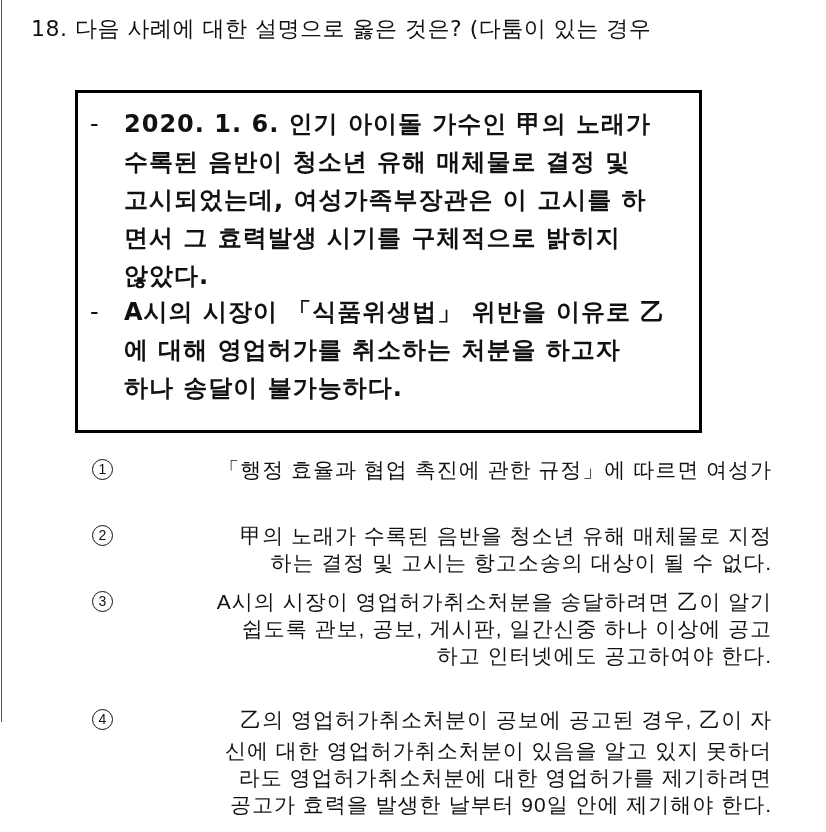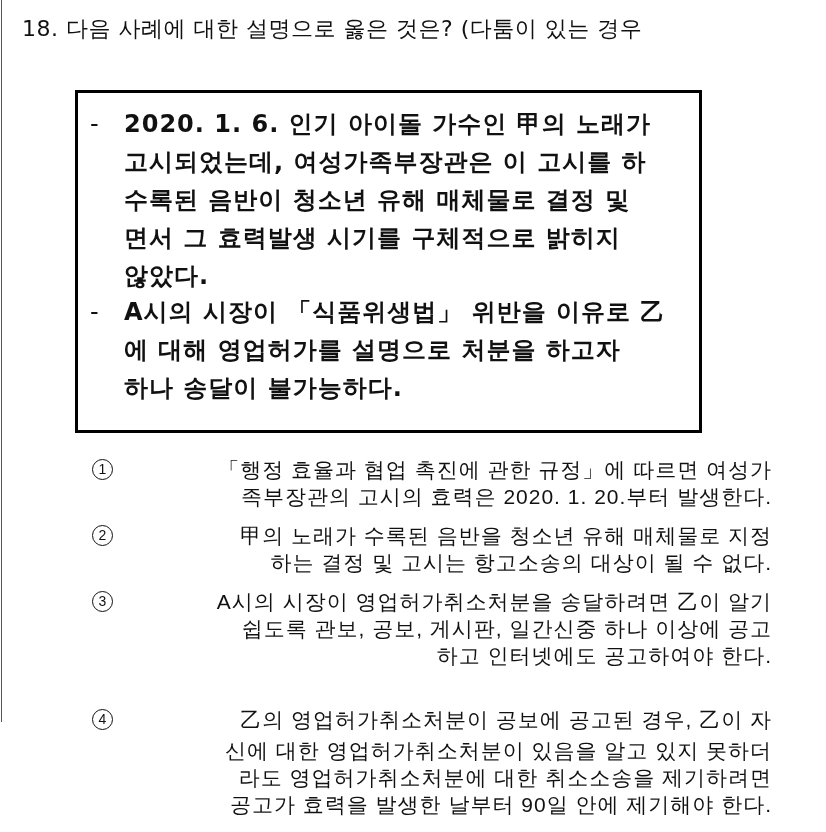--- a/index.html
+++ b/index.html
@@ -18,21 +18,21 @@
     .left-rule {
       position: absolute;
       left: 1px;
       top: 0;
       width: 1px;
       height: 722px;
       background: #555555;
     }
     .question {
       position: absolute;
-      left: 22px;
+      left: 31px;
       top: 12px;
       width: 760px;
       font-size: 22px;
       line-height: 34px;
       letter-spacing: 0.5px;
     }
     .question .num {
       display: inline-block;
       width: 44px;
     }
@@ -123,42 +123,41 @@
 
 <div class="question">
   <span class="num">18.</span><span>다음 사례에 대한 설명으로 옳은 것은? (다툼이 있는 경우</span>
 </div>
 
 <div class="case-box">
   <div class="case-item c1">
     <span class="dash">-</span>
     <span class="text">
       <span style="display:block">2020. 1. 6. 인기 아이돌 가수인 甲의 노래가</span>
+      <span style="display:block">수록된 음반이 청소년 유해 매체물로 결정 및</span>
       <span style="display:block">고시되었는데, 여성가족부장관은 이 고시를 하</span>
-      <span style="display:block">수록된 음반이 청소년 유해 매체물로 결정 및</span>
       <span style="display:block">면서 그 효력발생 시기를 구체적으로 밝히지</span>
       <span style="display:block">않았다.</span>
     </span>
   </div>
   <div class="case-item c2">
     <span class="dash">-</span>
     <span class="text">
       <span style="display:block">A시의 시장이 「식품위생법」 위반을 이유로 乙</span>
-      <span style="display:block">에 대해 영업허가를 설명으로 처분을 하고자</span>
+      <span style="display:block">에 대해 영업허가를 취소하는 처분을 하고자</span>
       <span style="display:block">하나 송달이 불가능하다.</span>
     </span>
   </div>
 </div>
 
 <div class="options">
   <div class="option o1">
     <span class="marker">1</span>
     <span class="otext">
       <span class="line">「행정 효율과 협업 촉진에 관한 규정」에 따르면 여성가</span>
-      <span class="line">족부장관의 고시의 효력은 2020. 1. 20.부터 발생한다.</span>
     </span>
   </div>
   <div class="option o2">
     <span class="marker">2</span>
     <span class="otext">
       <span class="line">甲의 노래가 수록된 음반을 청소년 유해 매체물로 지정</span>
       <span class="line">하는 결정 및 고시는 항고소송의 대상이 될 수 없다.</span>
     </span>
   </div>
   <div class="option o3">
@@ -167,17 +166,17 @@
       <span class="line">A시의 시장이 영업허가취소처분을 송달하려면 乙이 알기</span>
       <span class="line">쉽도록 관보, 공보, 게시판, 일간신중 하나 이상에 공고</span>
       <span class="line">하고 인터넷에도 공고하여야 한다.</span>
     </span>
   </div>
   <div class="option o4">
     <span class="marker">4</span>
     <span class="otext">
       <span class="line">乙의 영업허가취소처분이 공보에 공고된 경우, 乙이 자</span>
       <span class="line gap">신에 대한 영업허가취소처분이 있음을 알고 있지 못하더</span>
-      <span class="line">라도 영업허가취소처분에 대한 취소소송을 제기하려면</span>
+      <span class="line">라도 영업허가취소처분에 대한 영업허가를 제기하려면</span>
       <span class="line">공고가 효력을 발생한 날부터 90일 안에 제기해야 한다.</span>
     </span>
   </div>
 </div>
 
 </body></html>

